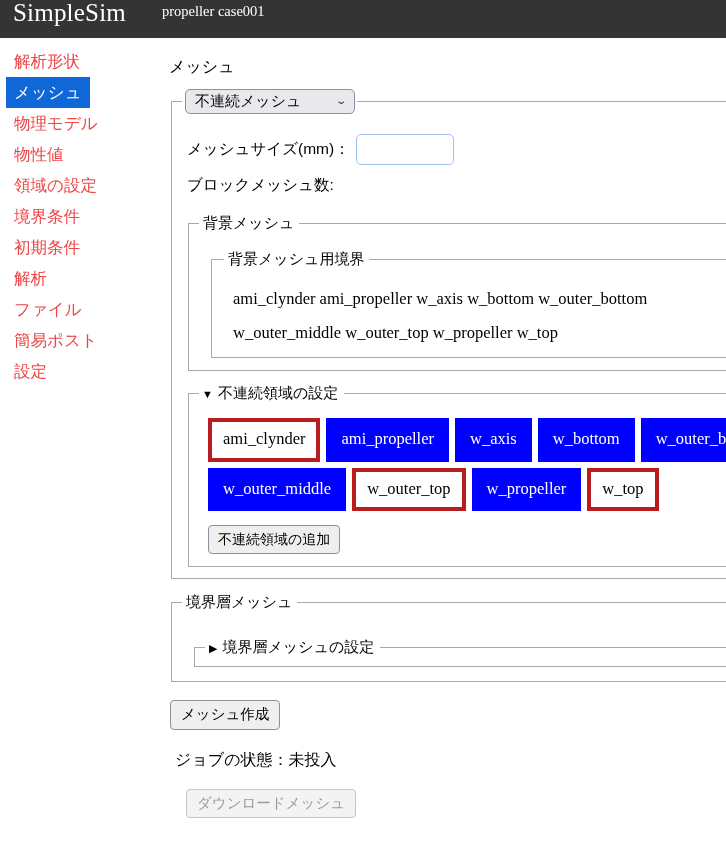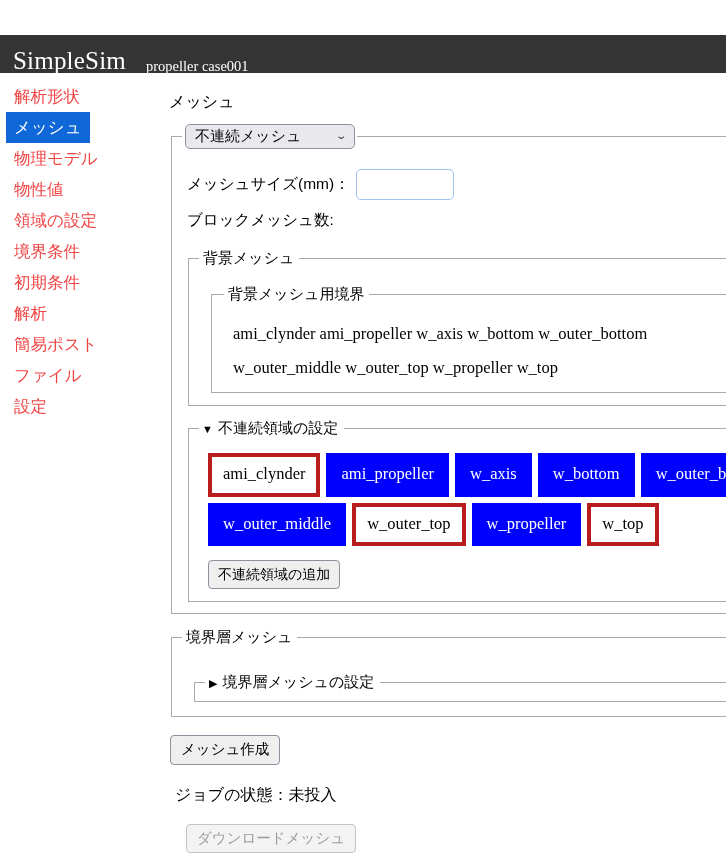--- a/index.html
+++ b/index.html
@@ -14,24 +14,23 @@
     font-family: "Liberation Sans", "DejaVu Sans", sans-serif;
     font-size: 15px;
     color: #000000;
   }
 
   
   .topbar {
     height: 38px;
     background: #343434;
     display: flex;
-    align-items: flex-end;
+    align-items: flex-start;
     padding-left: 13px;
-    gap: 20px;
-    margin-top: 35px;
+    gap: 36px;
   }
   .brand {
     font-family: "Liberation Serif", "DejaVu Serif", serif;
     font-size: 25px;
     color: #ffffff;
     letter-spacing: .2px;
     line-height: 1;
   }
   .case-label {
     font-family: "Liberation Serif", "DejaVu Serif", serif;
@@ -247,22 +246,22 @@
 
   <nav class="sidebar">
     <div class="nav-item">解析形状</div>
     <div class="nav-item active">メッシュ</div>
     <div class="nav-item">物理モデル</div>
     <div class="nav-item">物性値</div>
     <div class="nav-item">領域の設定</div>
     <div class="nav-item">境界条件</div>
     <div class="nav-item">初期条件</div>
     <div class="nav-item">解析</div>
+    <div class="nav-item">ファイル</div>
     <div class="nav-item">簡易ポスト</div>
-    <div class="nav-item">ファイル</div>
     <div class="nav-item">設定</div>
   </nav>
 
   <main class="content">
 
     <div class="page-title">メッシュ</div>
 
     <fieldset class="fs-outer">
       <legend>
         <span class="select-legend">

